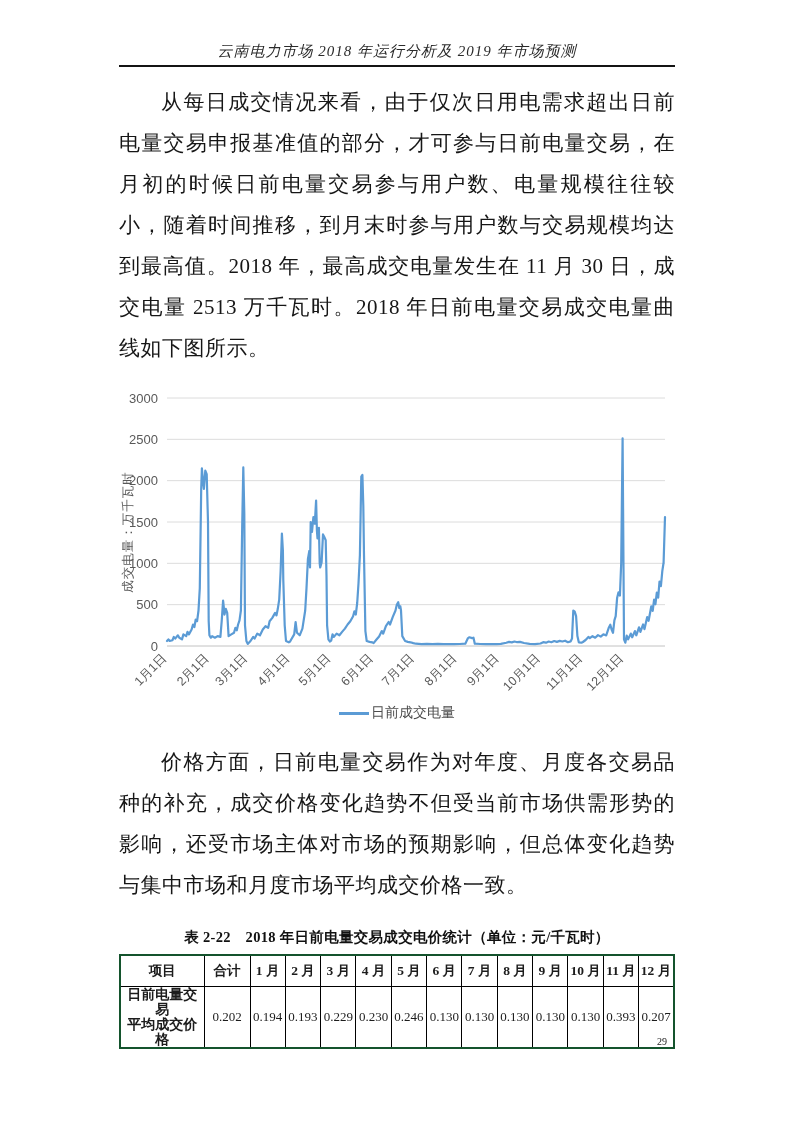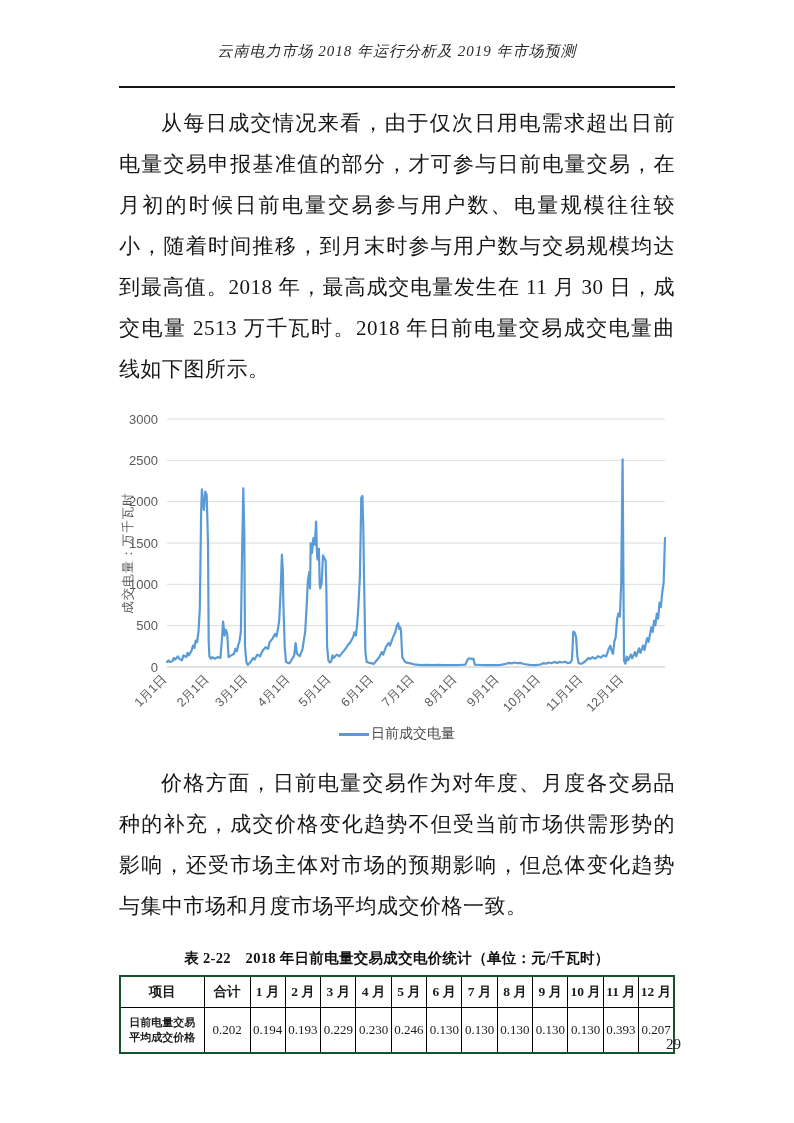--- a/index.html
+++ b/index.html
@@ -1,21 +1,21 @@
 <!DOCTYPE html>
 <html><head>
 <meta charset="utf-8">
 <style>
   html,body{margin:0;padding:0;}
   body{
     width:794px;height:1123px;background:#ffffff;position:relative;overflow:hidden;
     font-family:"Liberation Serif","DejaVu Serif",serif;color:#1c1c1c;
   }
   .page-header{
-    margin:0 119px;padding-top:42px;padding-bottom:25px;text-align:center;
+    margin:0 119px;padding-top:42px;padding-bottom:4px;text-align:center;
     border-bottom:2.5px solid #141414;
   }
   .page-header .title{
     font-size:15px;font-style:italic;letter-spacing:1px;color:#2a2a2a;white-space:nowrap;
   }
   .content{margin:0 119px;width:556px;}
   p.body-text{
     font-size:21px;line-height:41px;letter-spacing:0.5px;
     text-align:justify;text-indent:2em;margin:0;color:#161616;
   }
@@ -34,27 +34,27 @@
     font-weight:600;letter-spacing:0.3px;
   }
   table.price-table{
     width:100%;border-collapse:collapse;margin-top:7px;table-layout:fixed;
     border:2px solid #14532d;
   }
   table.price-table th,table.price-table td{
     border:1.5px solid #000;text-align:center;vertical-align:middle;padding:0;
   }
   table.price-table th{font-size:13.5px;font-weight:bold;height:30px;}
-  td.row-label{font-size:11px;font-weight:bold;line-height:15px;height:44px;}
+  td.row-label{font-size:14px;font-weight:bold;line-height:15px;height:44px;}
   td.value-cell{font-size:13px;height:44px;}
   col.c-item{width:84px;} col.c-total{width:46px;}
   .ticklabel{font-family:"Liberation Sans","DejaVu Sans",sans-serif;font-size:13px;fill:#595959;}
   .xticklabel{font-family:"Liberation Sans","DejaVu Sans",sans-serif;font-size:12.5px;fill:#595959;}
   .axistitle{font-family:"Liberation Sans","DejaVu Sans",sans-serif;font-size:12.5px;fill:#595959;letter-spacing:1px;}
-  .page-number{position:absolute;top:1036px;right:113px;font-size:15px;color:#222;text-align:right;}
+  .page-number{position:absolute;top:1036px;right:127px;font-size:10px;color:#222;text-align:right;}
 </style>
 </head>
 <body>
 
 <div class="page-header">
   <span class="title">云南电力市场 2018 年运行分析及 2019 年市场预测</span>
 </div>
 
 <div class="content">
 

